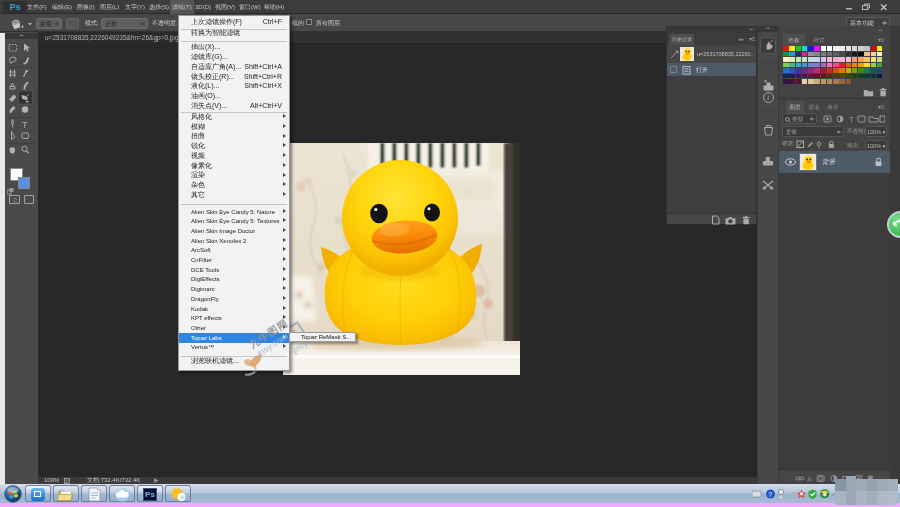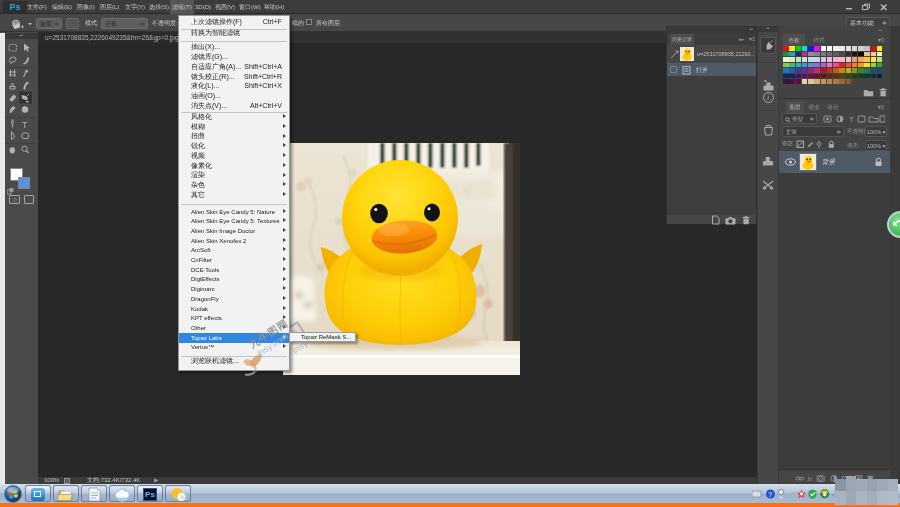--- a/index.html
+++ b/index.html
@@ -1,16 +1,16 @@
 <!DOCTYPE html>
 <html><head><meta charset="utf-8">
 <style>
 *{margin:0;padding:0;box-sizing:border-box}
 html,body{width:900px;height:507px;overflow:hidden;background:#fff;font-family:"Liberation Sans",sans-serif}
-#stage{position:relative;width:900px;height:507px;background:#f97316;overflow:hidden}
+#stage{position:relative;width:900px;height:507px;background:#f0abfc;overflow:hidden}
 .abs{position:absolute}
 .mi{position:absolute;left:0;width:100%;height:10px;line-height:10px;color:#1b1b1b;font-size:7px;white-space:nowrap}
 .mi .lab{position:absolute;left:12px;top:0}
 .mi .sc{position:absolute;right:7px;top:0}
 .mi .ar{position:absolute;right:3px;top:2.2px;width:0;height:0;border-left:3.5px solid #444;border-top:2.8px solid transparent;border-bottom:2.8px solid transparent}
 .sep{position:absolute;left:2px;right:2px;height:1px;background:#c5c5c5}
 .mb{color:#c6c6c6;font-size:6px;line-height:14px;position:absolute;top:0;white-space:nowrap}
 </style>
 </head>
 <body>

